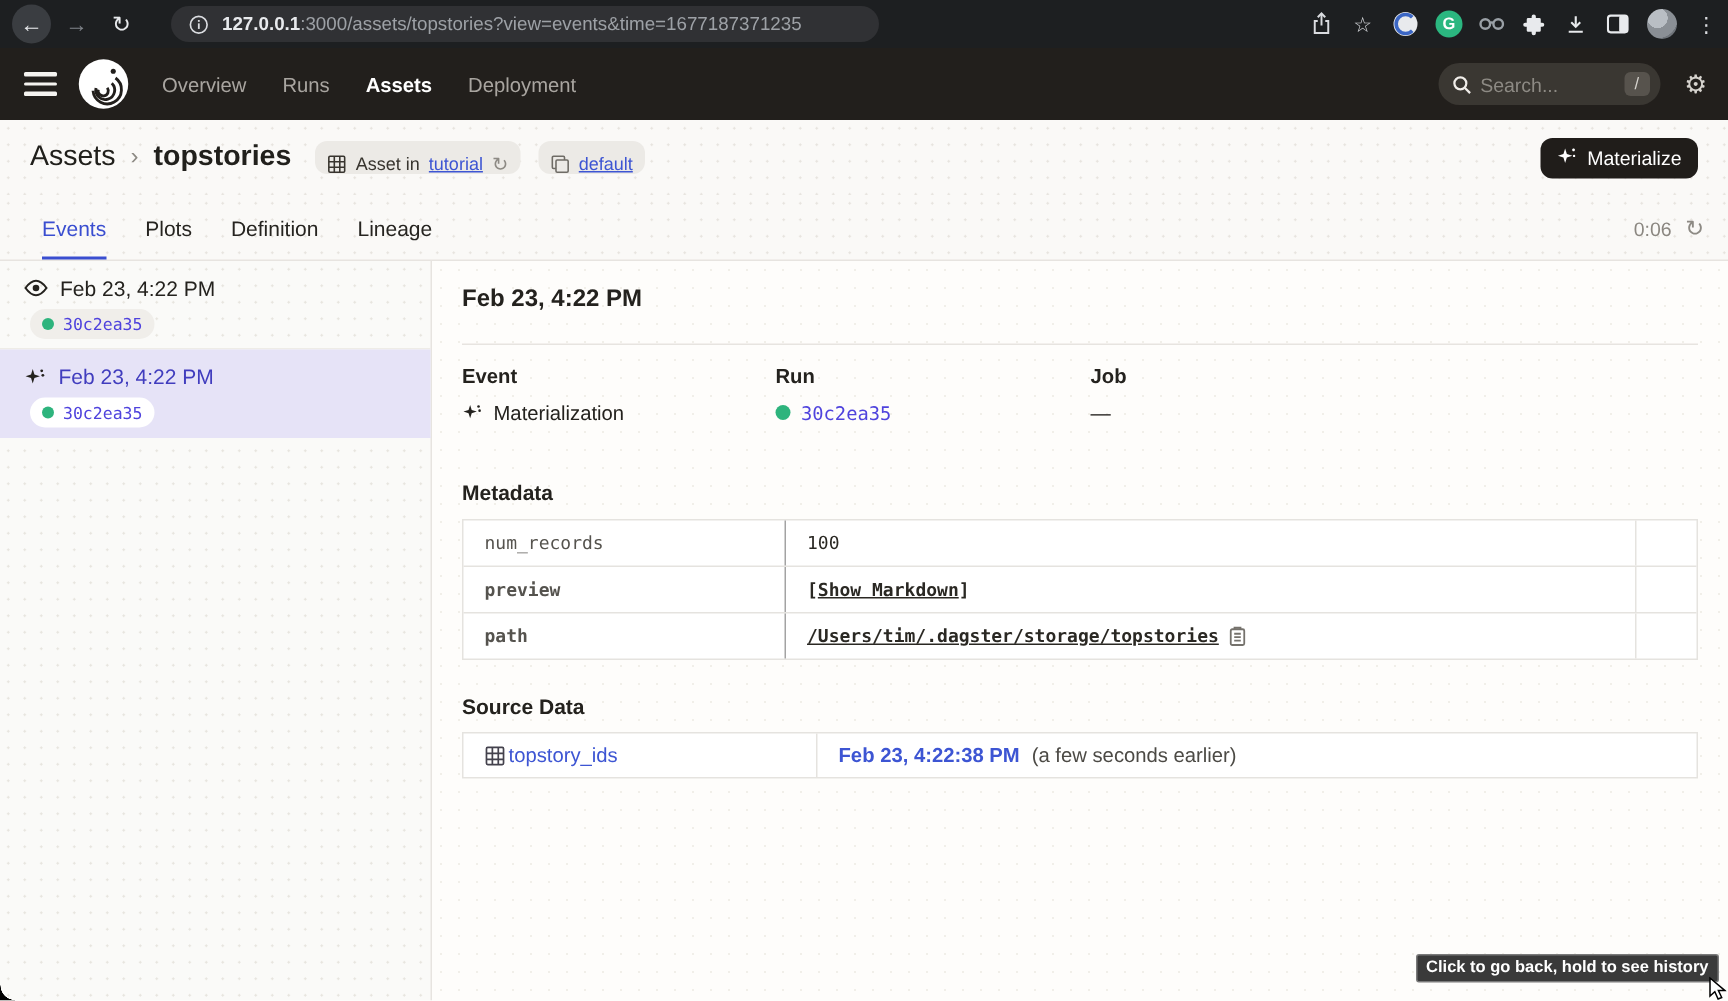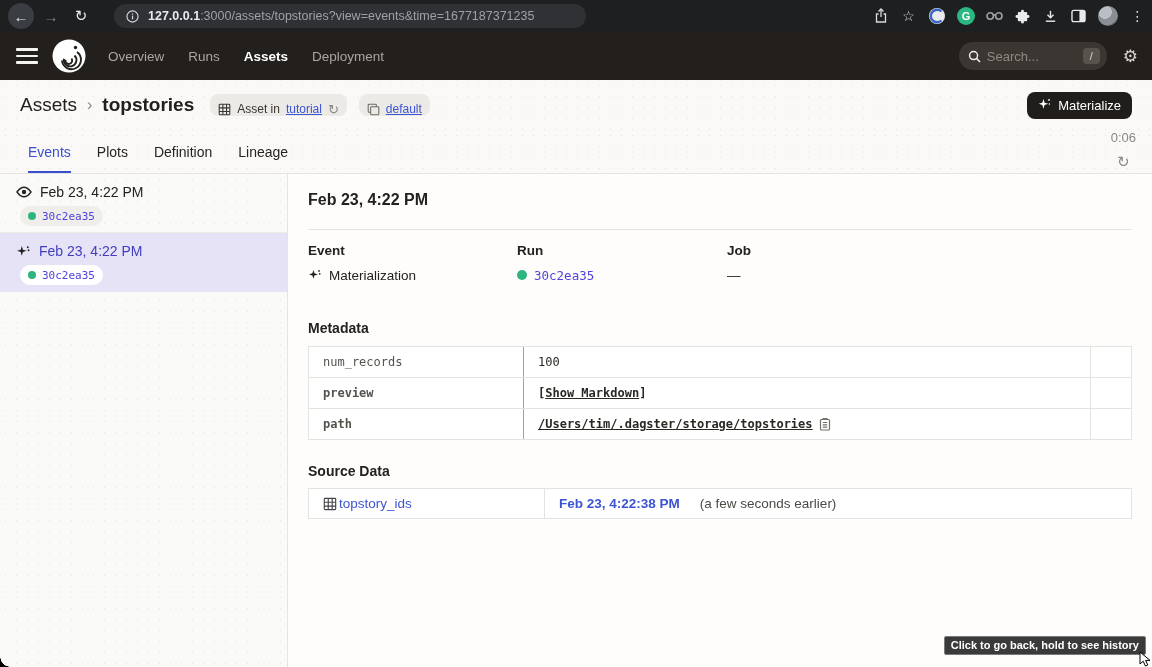--- a/index.html
+++ b/index.html
@@ -50,21 +50,21 @@
   .pill-badge svg { flex:0 0 auto; }
   .refresh-glyph { color:#8d8a84; font-size:13px; line-height:1; }
   .materialize-btn { margin-left:auto; height:27px; background:#201d1a; color:#fff; border:none; border-radius:8px;
                      display:flex; align-items:center; gap:6px; padding:0 11px; font-size:13px; font-family:inherit; font-weight:500; }
 
   
   .tabbar { height:44px; background-color:#faf9f7; border-bottom:1px solid #e7e4e0; display:flex; align-items:stretch;
             padding:0 28px; gap:26px; position:relative; }
   .tab { display:flex; align-items:center; font-size:14px; color:#262420; border-bottom:2px solid transparent; padding-top:2px; }
   .tab.active { color:#3a4ed0; border-bottom-color:#3a4ed0; }
-  .timer { position:absolute; right:16px; top:0; height:44px; display:flex; align-items:center; gap:9px; font-size:13px; color:#8b8781;flex-direction:column; }
+  .timer { position:absolute; right:16px; top:0; height:44px; display:flex; align-items:center; gap:9px; font-size:13px; color:#8b8781; }
 
   
   .bodywrap { display:flex; height:493px; }
   .sidebar { width:288px; flex:0 0 288px; background-color:#fafaf8; border-right:1px solid #e7e4e0; }
   .ev-item { padding:9px 16px 6px 16px; border-bottom:1px solid #eeece7; cursor:pointer; }
   .ev-item.selected { background:#e6e3f7; border-bottom-color:#e6e3f7; }
   .ev-row1 { display:flex; align-items:center; gap:8px; font-size:14px; color:#24221e; height:18px; }
   .ev-item.selected .ev-row1 { color:#413dbe; }
   .run-chip { margin:5px 0 0 4px; display:inline-flex; align-items:center; gap:6px; background:#f0eeea; border-radius:10px;
               height:20px; padding:0 8px; font-family:"DejaVu Sans Mono",monospace; font-size:11px; color:#4f43dd; }
@@ -93,21 +93,21 @@
   .mono-link { color:#2a2823; text-decoration:underline; }
   .copy-ic { color:#75726c; }
 
   .src-heading { margin-top:23px; }
   .src-table { margin-top:9px; background:#fff; border:1px solid #e5e3df; }
   .srow { display:grid; grid-template-columns:236px 1fr; }
   .scell { padding:7px 14px; font-size:13.5px; display:flex; align-items:center; gap:2px; }
   .scell.first { border-right:1px solid #e5e3df; }
   .asset-link { color:#3d55d3; text-decoration:none; }
   .src-time { color:#3d55d3;font-weight:bold; }
-  .src-note { color:#4c4a45; margin-left:18px; }
+  .src-note { color:#4c4a45; margin-left:6px; }
 
   
   .back-tooltip { position:absolute; right:6px; bottom:12px; background:#3a3a3a; border:1px solid #7a7a7a;
                   color:#fff; font-size:11px; font-weight:bold; padding:2px 6px 3px; border-radius:2px; white-space:nowrap; }
   .cursor { position:absolute; left:1139px; top:651px; }
   .win-corner { position:absolute; left:0; bottom:0; width:10px; height:10px;
                 background:radial-gradient(circle 10px at 100% 0%, transparent 0 9.5px, #000 9.8px); }
   svg { display:block; }
 </style>
 </head>

